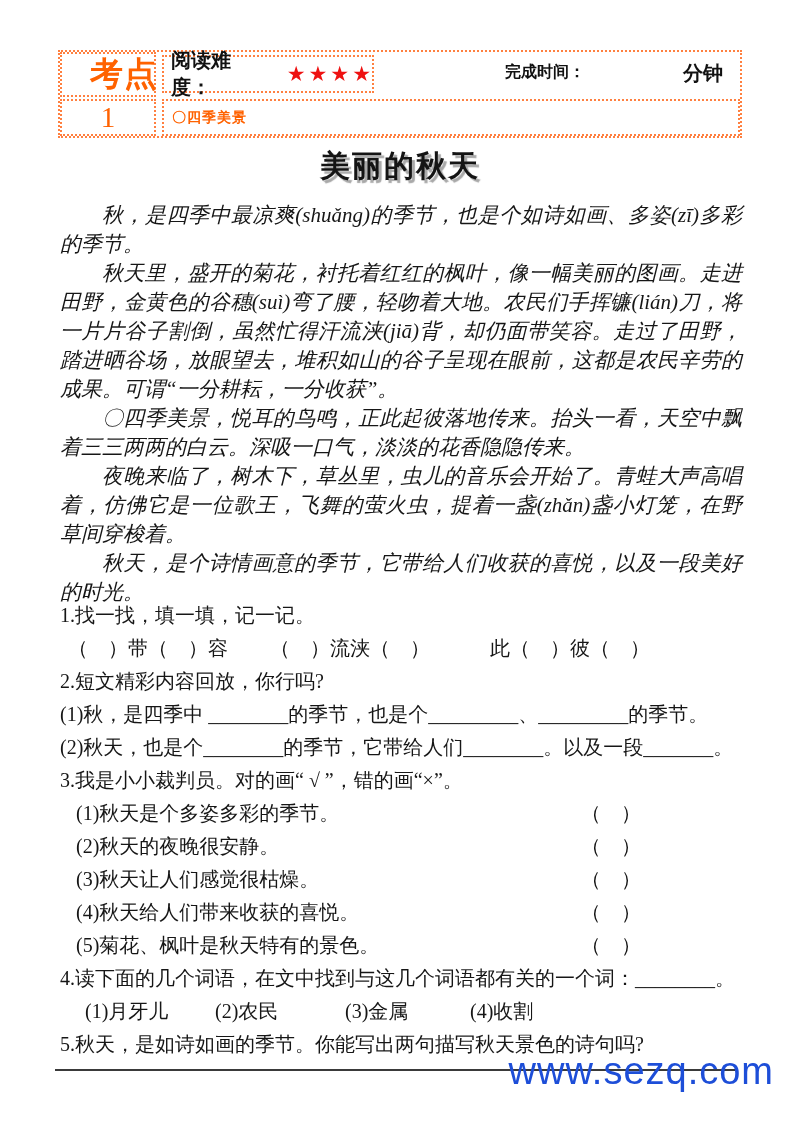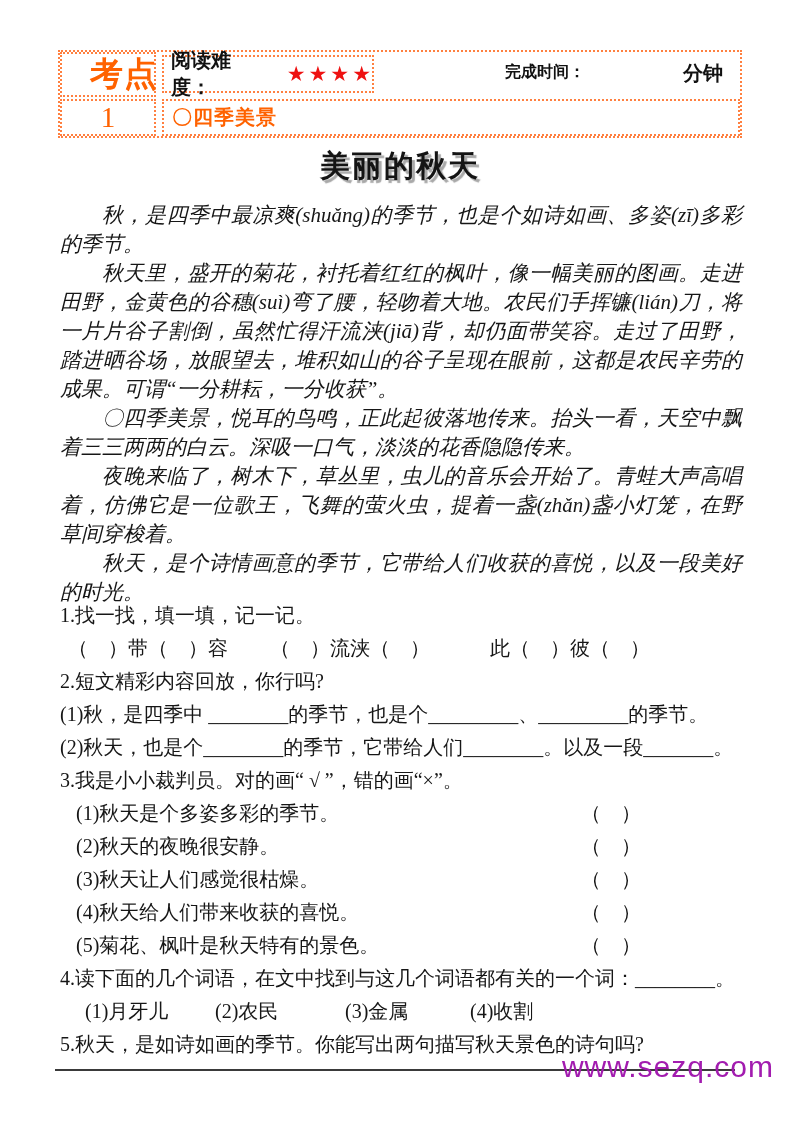--- a/index.html
+++ b/index.html
@@ -39,21 +39,21 @@
     font-size:16px; font-weight:bold; color:#111111;
   }
   .time-unit {
     position:absolute; left:625px; top:0; height:47px; line-height:47px;
     font-family:"Liberation Sans","DejaVu Sans",sans-serif;
     font-size:20px; font-weight:bold; color:#111111;
   }
   .topic {
     position:absolute; left:114px; top:49px; height:37px; line-height:37px;
     font-family:"Liberation Sans","DejaVu Sans",sans-serif;
-    font-size:20px; font-weight:bold; color:#ff6200; letter-spacing:1px;
+    font-size:14px; font-weight:bold; color:#ff6200; letter-spacing:1px;
   }
   
   .title {
     position:absolute; left:0; top:146px; width:800px; margin:0;
     text-align:center; font-size:30px; font-weight:bold; color:#141414;
     text-shadow:3px 3px 1px #a8a8a8; letter-spacing:2px;
   }
   
   .essay {
     position:absolute; left:60px; top:201px; width:682px;
@@ -70,21 +70,21 @@
   .judge-row { position:relative; height:33px;margin-left:16px; }
   .judge-mark { position:absolute; left:505px; top:0; }
   
   .footline {
     position:absolute; left:55px; top:1069px; width:680px; height:0;
     border-top:2px solid #3a3a3a;
   }
   .watermark {
     position:absolute; right:26px; top:1050px;
     font-family:"Liberation Sans","DejaVu Sans",sans-serif;
-    font-size:30px; color:#a21caf; letter-spacing:1px;
+    font-size:38px; color:#1d4ed8; letter-spacing:1px;
   }
 </style>
 </head>
 <body>
 
 <div class="page">
 
   <div class="hbox">
     <div class="dot hb-outer"></div>
     <div class="dot hb-c1"></div>

